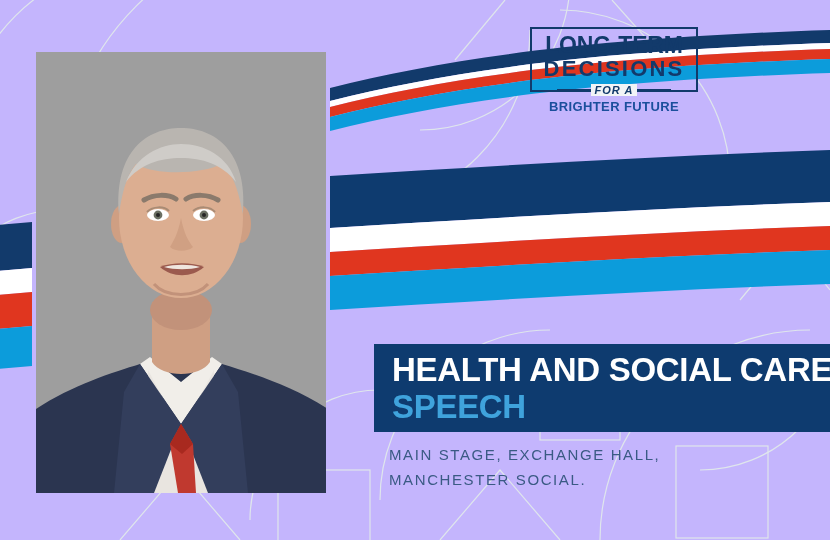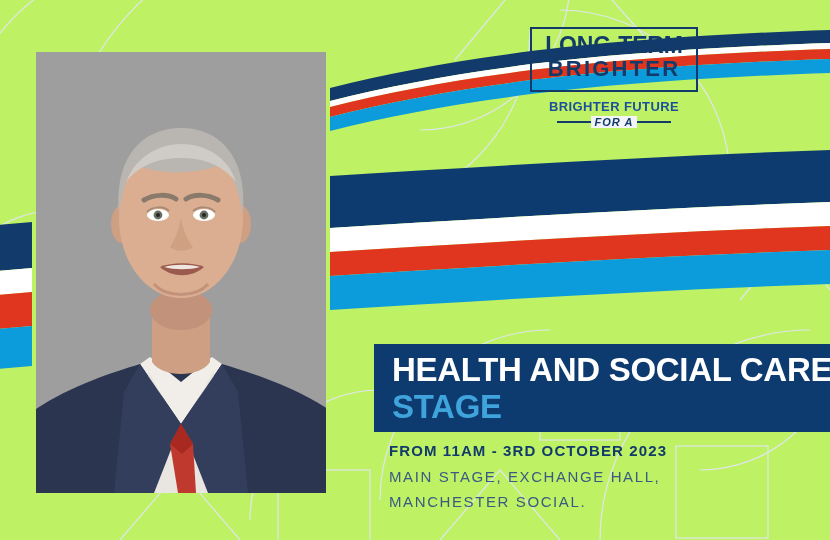--- a/index.html
+++ b/index.html
@@ -1,21 +1,21 @@
 <!DOCTYPE html>
 <html><head>
 <meta charset="utf-8">
 <style>
   html,body{margin:0;padding:0;}
   body{
     width:830px;height:540px;overflow:hidden;
     font-family:"Liberation Sans", sans-serif;
     background:#f2f4f6;
   }
-  .stage{position:relative;width:830px;height:540px;overflow:hidden;background:#bef264;}
+  .stage{position:relative;width:830px;height:540px;overflow:hidden;background:#c4b5fd;}
 
   
   .watermark{position:absolute;inset:0;overflow:hidden;pointer-events:none;}
   .watermark svg{position:absolute;inset:0;}
 
   
   .photo-frame{
     position:absolute;left:36px;top:52px;width:290px;height:441px;
     background:#9d9d9d;overflow:hidden;
   }
@@ -41,21 +41,21 @@
   .logo-l1{
     font-size:23px;line-height:23px;font-weight:bold;color:#123A6B;
     letter-spacing:-0.2px;white-space:nowrap;
   }
   .logo-l2{
     font-size:22px;line-height:24px;font-weight:bold;color:#123A6B;
     letter-spacing:2.2px;white-space:nowrap;
   }
   .logo-fora-wrap{
     position:absolute;left:0;right:0;top:57px;
-    display:flex;align-items:center;justify-content:center;gap:0;margin-top:32px;
+    display:flex;align-items:center;justify-content:center;gap:0;
   }
   .logo-fora-wrap .rule{height:2px;background:#123A6B;width:34px;}
   .logo-fora{
     font-size:11px;font-weight:bold;font-style:italic;color:#123A6B;
     letter-spacing:1px;background:#f2f4f6;padding:0 4px;white-space:nowrap;
   }
   .logo-l3{
     margin-top:5px;text-align:center;
     font-size:13px;line-height:19px;font-weight:bold;color:#1B4F9C;
     letter-spacing:0.4px;white-space:nowrap;
@@ -192,34 +192,33 @@
       <path d="M124 215 C 136 210, 156 210, 168 215 C 156 226, 136 226, 124 215 Z" fill="#9b5a4e"></path>
       <path d="M128 215 C 138 212, 154 212, 164 215 C 154 218, 138 218, 128 215 Z" fill="#efe6df"></path>
 
       <path d="M118 232 C 130 246, 160 246, 172 232" stroke="#c2927a" stroke-width="3" fill="none"></path>
     </svg>
   </div>
 
   <div class="logo">
     <div class="logo-box">
       <div class="logo-l1">LONG-TERM</div>
-      <div class="logo-l2">BRIGHTER</div>
+      <div class="logo-l2">DECISIONS</div>
     </div>
     <div class="logo-fora-wrap">
       <span class="rule"></span>
       <span class="logo-fora">FOR A</span>
       <span class="rule"></span>
     </div>
     <div class="logo-l3">BRIGHTER FUTURE</div>
   </div>
 
   <div class="title-banner">
     <div class="title-main">HEALTH AND SOCIAL CARE</div>
-    <div class="title-sub">STAGE</div>
+    <div class="title-sub">SPEECH</div>
   </div>
 
   <div class="details">
-    <div class="detail-when">FROM 11AM - 3RD OCTOBER 2023</div>
     <div class="detail-where">MAIN STAGE, EXCHANGE HALL,</div>
     <div class="detail-where">MANCHESTER SOCIAL.</div>
   </div>
 
 </div>
 
 </body></html>

